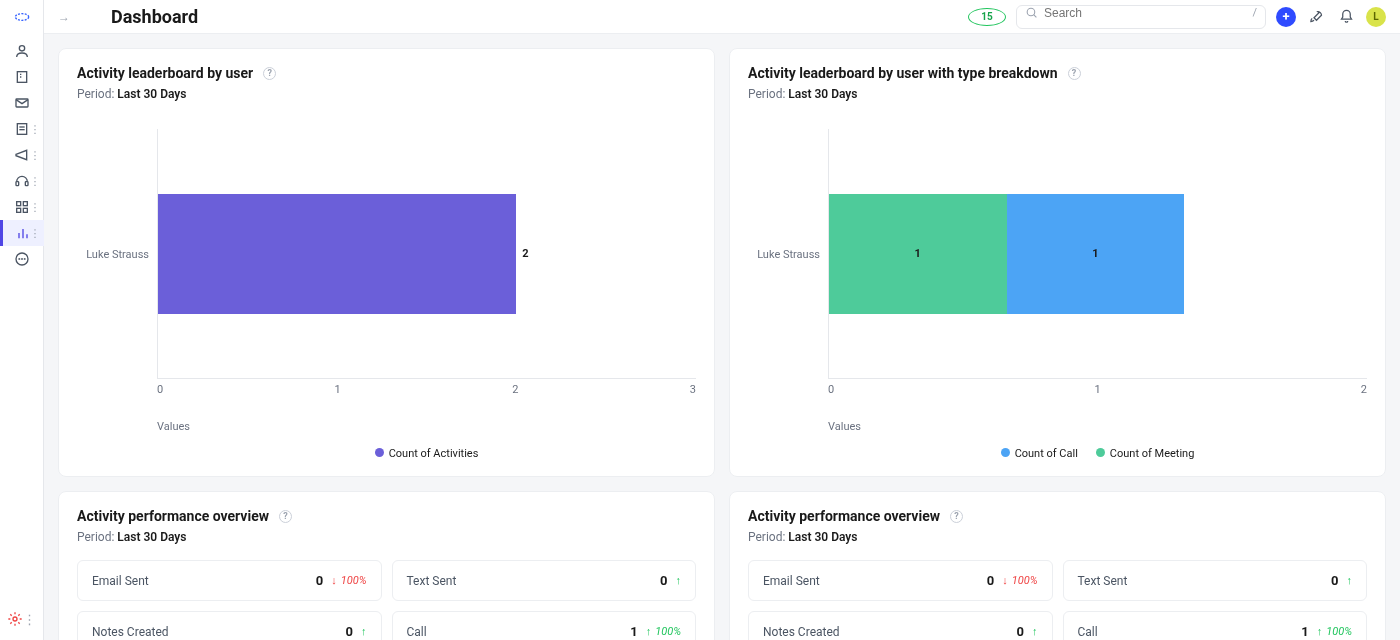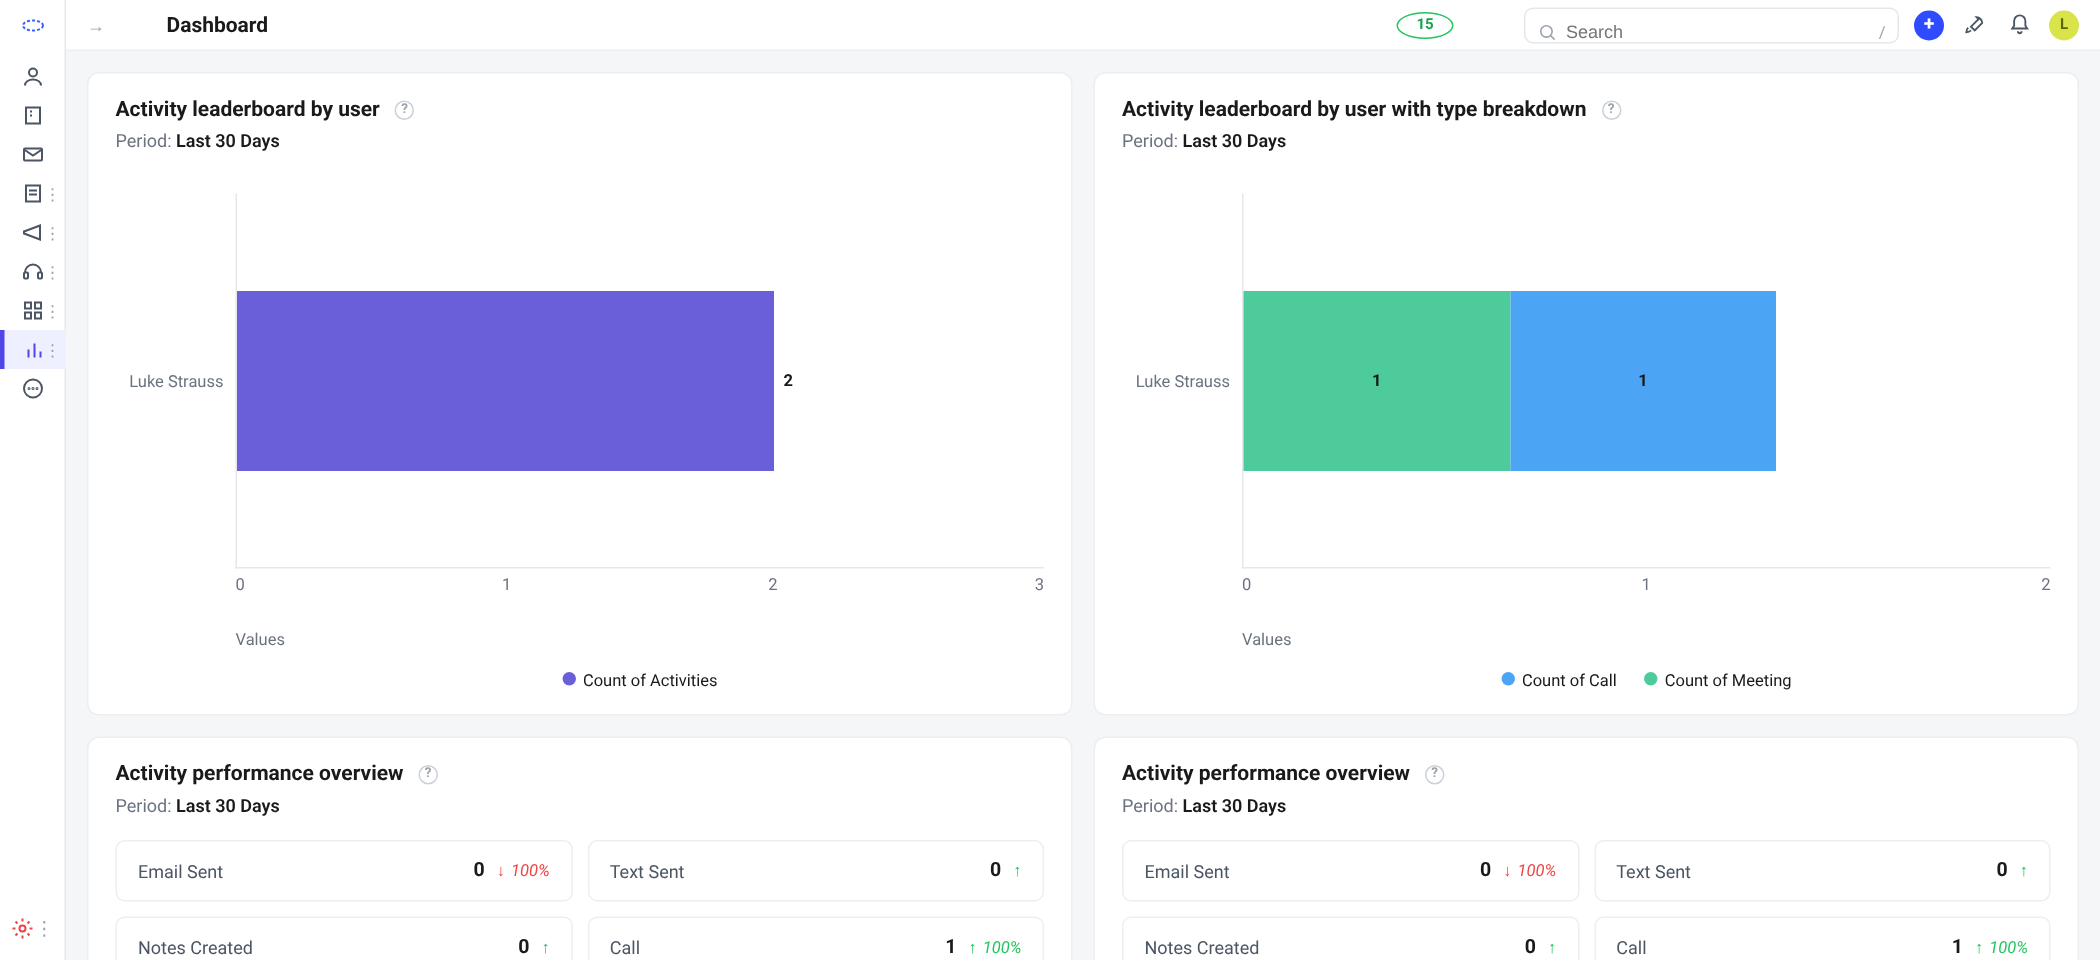--- a/index.html
+++ b/index.html
@@ -8,24 +8,24 @@
 .sidebar { width: 44px; background: #fff; border-right: 1px solid #e5e7eb; display: flex; flex-direction: column; align-items: center; padding-top: 8px; position: relative; }
 .sidebar .logo { width: 26px; height: 18px; margin-bottom: 12px; display:flex; align-items:center; justify-content:center; }
 .sidebar .nav-item { width: 44px; height: 26px; display: flex; align-items: center; justify-content: center; color: #4b5563; cursor: pointer; position: relative; }
 .sidebar .nav-item.active { background: #eef0ff; border-left: 3px solid #4f46e5; color:#4f46e5; }
 .sidebar .nav-item .more-dot { position: absolute; right: 3px; font-size: 11px; color: #9ca3af; }
 .sidebar .bottom-icon { position: absolute; bottom: 8px; width: 44px; height: 26px; display: flex; align-items: center; justify-content: center; color: #ef4444; }
 .sidebar svg { width: 16px; height: 16px; }
 .main { flex: 1; display: flex; flex-direction: column; overflow: hidden; }
 .topbar { height: 34px; background: #fff; border-bottom: 1px solid #eceef1; display: flex; align-items: center; padding: 0 14px; gap: 10px; }
 .topbar .arrow { color: #9ca3af; font-size: 12px; }
-.topbar .title { font-weight: 700; font-size: 14px; padding-left: 31px; }
+.topbar .title { font-weight: 700; font-size: 18px; padding-left: 31px; }
 .topbar .spacer { flex: 1; }
 .topbar .badge-count { width: 38px; height: 18px; border-radius: 50%; border: 1.5px solid #22c55e; color: #16a34a; font-size: 10px; font-weight: 700; display: flex; align-items: center; justify-content: center; }
-.topbar .search-box { display: flex; align-items: flex-end; background: #fff; border: 1px solid #e5e7eb; border-radius: 6px; height: 24px; width: 250px; padding: 0 8px; color: #9ca3af; gap: 6px; margin-left: 37px; }
+.topbar .search-box { display: flex; align-items: flex-start; background: #fff; border: 1px solid #e5e7eb; border-radius: 6px; height: 24px; width: 250px; padding: 0 8px; color: #9ca3af; gap: 6px; }
 .topbar .search-box input { border: none; outline: none; flex: 1; font-size: 12px; background: transparent; }
 .topbar .search-box .shortcut { font-size: 11px; color: #9ca3af; }
 .topbar .addbtn { width: 20px; height: 20px; border-radius: 50%; background: #2f4bff; color: #fff; display: flex; align-items: center; justify-content: center; font-size: 13px; font-weight: 700; cursor: pointer; }
 .topbar .icon-btn { width: 20px; color: #4b5563; display: flex; align-items: center; justify-content: center; cursor: pointer; }
 .topbar .avatar { width: 20px; height: 20px; border-radius: 50%; background: #d9e34a; color: #5b6600; font-size: 10px; font-weight: 700; display: flex; align-items: center; justify-content: center; }
 .content { flex: 1; overflow-y: auto; padding: 14px; }
 .grid { display: grid; grid-template-columns: 1fr 1fr; gap: 14px; }
 .card { background: #fff; border: 1px solid #eceef1; border-radius: 8px; padding: 16px 18px; }
 .card-title { font-weight: 700; font-size: 14px; display: flex; align-items: center; gap: 10px; }
 .card-title .help { width: 13px; height: 13px; border: 1px solid #cbd0d9; border-radius: 50%; display: inline-flex; align-items: center; justify-content: center; font-size: 9px; color: #9ca3af; }

